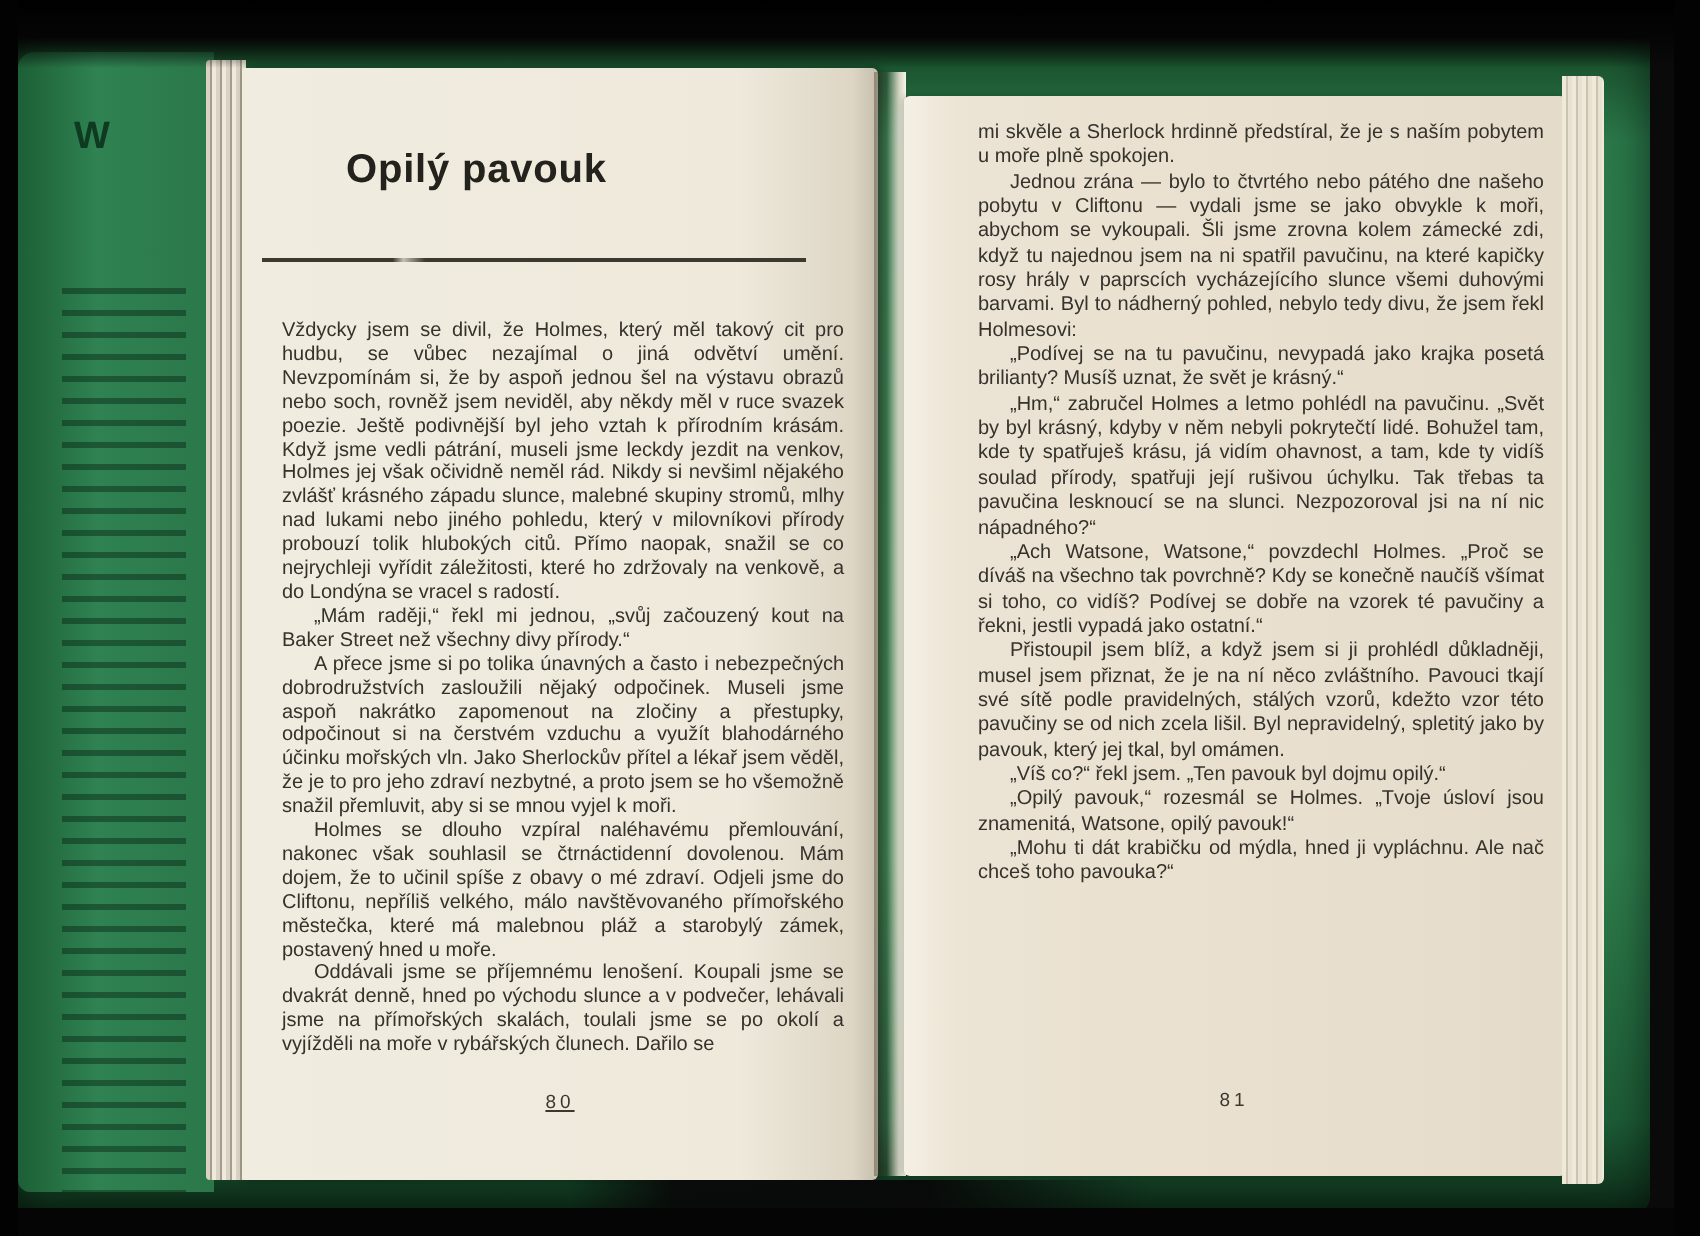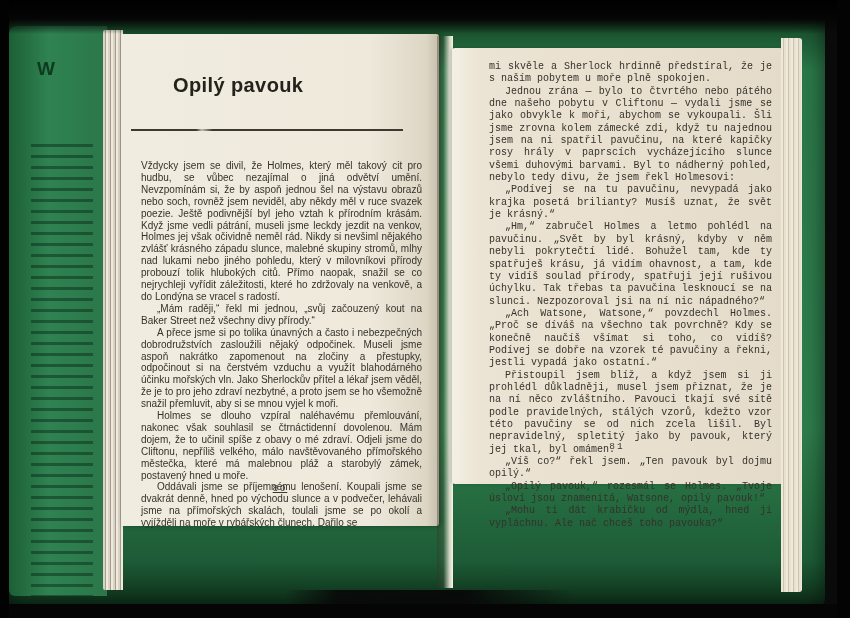--- a/index.html
+++ b/index.html
@@ -39,31 +39,30 @@
     border-radius:2px 0 0 2px;
   }
   .page-edge-right {
     position:absolute; left:781px; top:38px; width:21px; height:554px;
     background:repeating-linear-gradient(90deg,
       #efe9da 0px,#efe9da 2px,#cbc3b0 2px,#cbc3b0 3px,#e7e1d1 3px,#e7e1d1 5px);
     border-radius:0 3px 3px 0;
   }
   
   .left-page {
-    position:absolute; left:121px; top:34px; width:318px; height:492px;
+    position:absolute; left:121px; top:34px; width:318px; height:556px;
     background:linear-gradient(90deg,#f0ecdf 0%,#eee9db 78%,#ddd6c5 96%,#c6bdab 100%);
     box-shadow:2px 0 5px rgba(0,0,0,0.35);
     border-radius:2px 3px 3px 2px;
   }
   .right-page {
-    position:absolute; left:452px; top:48px; width:330px; height:436px;
+    position:absolute; left:452px; top:48px; width:330px; height:540px;
     background:linear-gradient(90deg,#f4f0e3 0%,#ebe3d3 9%,#e9dfcf 60%,#e5dbca 100%);
     box-shadow:-1px 0 3px rgba(0,0,0,0.2);
     border-radius:3px 2px 2px 3px;
-    font-family:Liberation Mono, monospace;
   }
   .gutter {
     position:absolute; left:437px; top:36px; width:16px; height:552px;
     background:linear-gradient(90deg,
       rgba(55,45,35,0.38) 0%, rgba(110,100,85,0.18) 40%,
       rgba(238,231,216,0.85) 78%, rgba(248,244,233,1) 100%);
   }
   
   .chapter-title {
     position:absolute; left:52px; top:40px;

